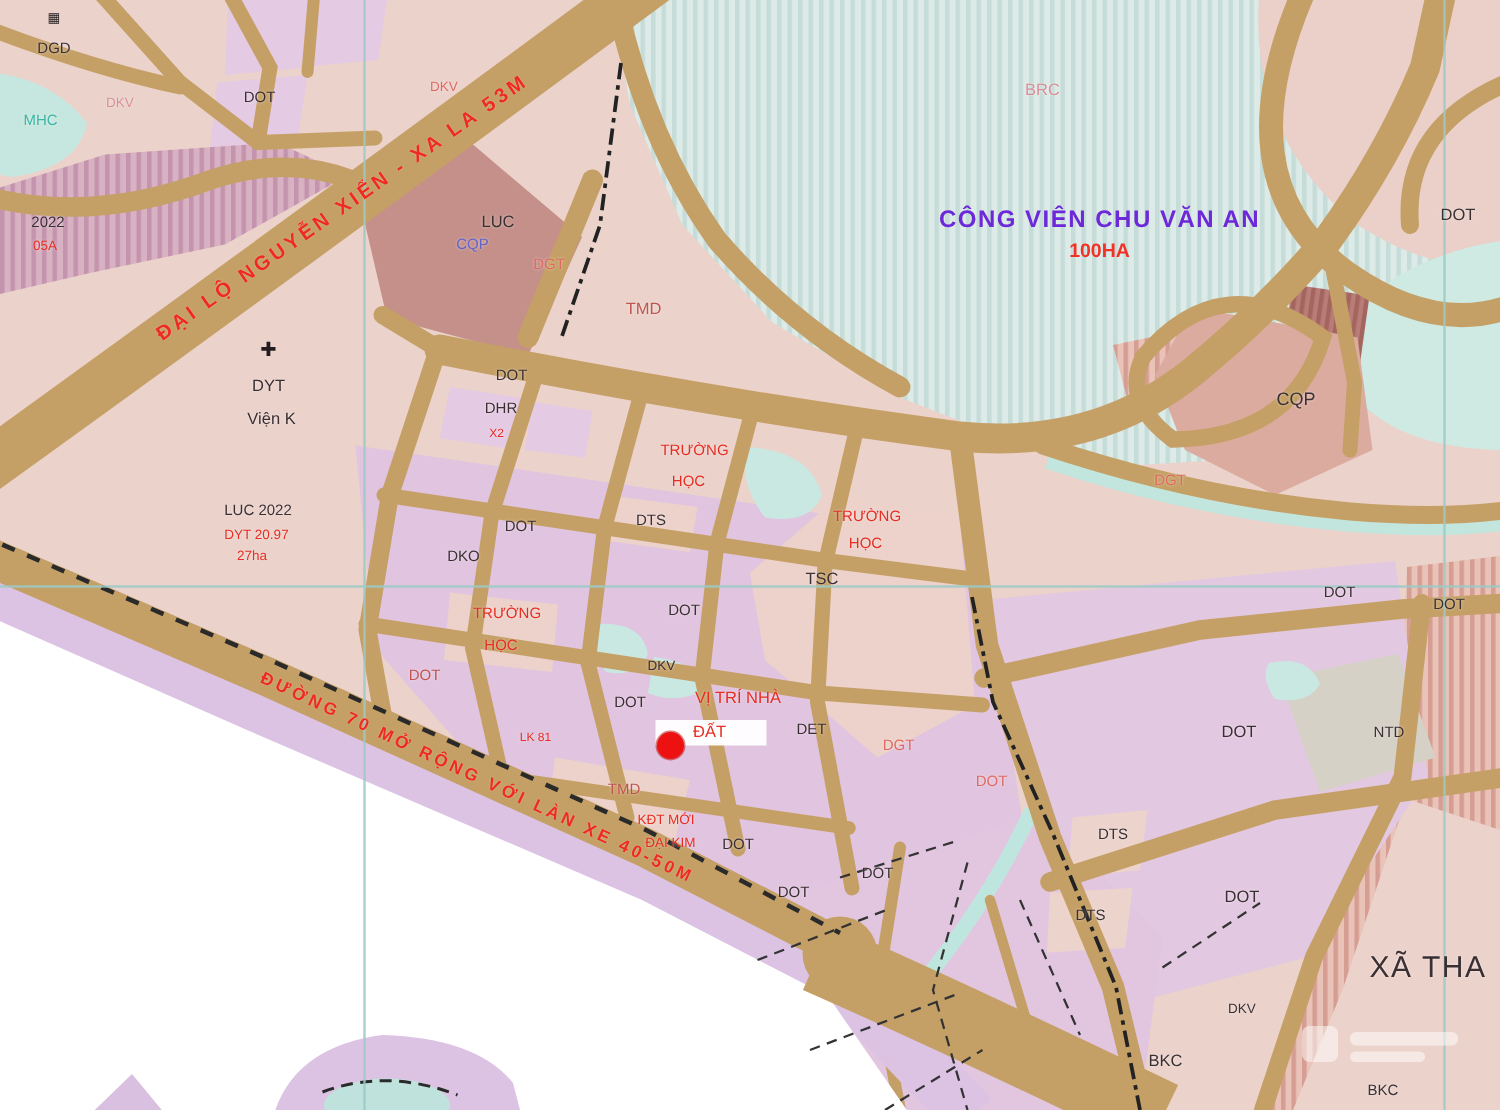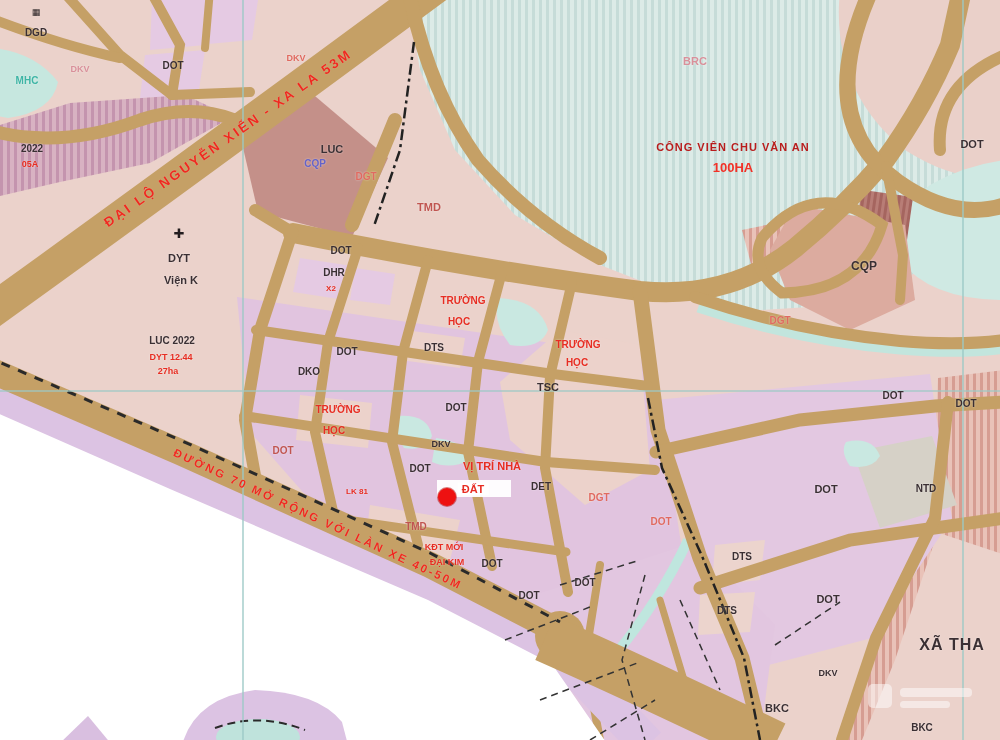--- a/index.html
+++ b/index.html
@@ -1,32 +1,32 @@
 <!DOCTYPE html>
 <html><head>
 <meta charset="utf-8">
 <style>
   html,body{margin:0;padding:0;background:#fff;}
   #stage{position:relative;width:1000px;height:740px;overflow:hidden;
          font-family:"Liberation Sans","DejaVu Sans",sans-serif;background:#ebd2cb;}
   #stage svg{position:absolute;left:0;top:0;}
-  .lb{position:absolute;transform:translate(-50%,-50%);font-weight:700;color:#3a2f33;
+  .lb{position:absolute;transform:translate(-50%,-50%);font-weight:400;color:#3a2f33;
       white-space:nowrap;line-height:1;text-shadow:0 0 2px rgba(255,255,255,.55);z-index:5;}
   .s8{font-size:8px}.s9{font-size:9px}.s10{font-size:10px}.s11{font-size:11px}
-  .s12{font-size:12px}.s16{font-size:16px;letter-spacing:1px}
+  .s12{font-size:12px}.s16{font-size:20px;letter-spacing:1px}
   .c-red{color:#e72d22}.c-red2{color:#e06a60}.c-rose{color:#d9909a}.c-maroon{color:#c05550}
   .c-blue{color:#6463c8}.c-teal{color:#3eb5a5}
   .bgw{background:rgba(255,255,255,.95);padding:1px 4px;border-radius:1px;}
   .roadlbl{position:absolute;font-weight:700;color:#ef2a20;white-space:nowrap;z-index:6;
            text-shadow:0 0 1px rgba(255,255,255,.4);}
   #lbl-road-main{left:228px;top:138px;transform:translate(-50%,-50%) rotate(-35deg);
                  font-size:13.5px;letter-spacing:2.5px;}
   #lbl-road-70{left:318px;top:519px;transform:translate(-50%,-50%) rotate(25deg);
                font-size:11.5px;letter-spacing:2.5px;}
-  #park-title{left:733px;top:147px;font-size:11px;letter-spacing:1px;color:#b91c1c;}
+  #park-title{left:733px;top:147px;font-size:16px;letter-spacing:1px;color:#6d28d9;}
   #park-sub{left:733px;top:167px;font-size:13px;color:#f23127;}
   #park-title,#park-sub{position:absolute;transform:translate(-50%,-50%);font-weight:700;
       white-space:nowrap;z-index:5;}
   .poi{position:absolute;transform:translate(-50%,-50%);color:#221c1e;z-index:5;}
   #watermark{position:absolute;left:862px;top:676px;width:130px;height:52px;z-index:4;opacity:.5}
   #watermark .wm-sq{position:absolute;left:6px;top:8px;width:24px;height:24px;background:#fff;border-radius:5px;}
   #watermark .wm-b1{position:absolute;left:38px;top:12px;width:72px;height:9px;background:#fff;border-radius:4px;}
   #watermark .wm-b2{position:absolute;left:38px;top:25px;width:50px;height:7px;background:#fff;border-radius:4px;}
   .dot-marker{position:absolute;left:447px;top:497px;width:18px;height:18px;border-radius:50%;
       background:#ee1111;transform:translate(-50%,-50%);z-index:7;box-shadow:0 0 0 1px rgba(180,0,0,.5);}
@@ -184,21 +184,21 @@
 <div class="lb s10" style="left:32px;top:149px">2022</div>
 <div class="lb s9 c-red" style="left:30px;top:164px">05A</div>
 <div class="lb s9 c-red2" style="left:296px;top:58px">DKV</div>
 <div class="lb s11" style="left:332px;top:149px">LUC</div>
 <div class="lb s10 c-blue" style="left:315px;top:164px">CQP</div>
 <div class="lb s10 c-red2" style="left:366px;top:177px">DGT</div>
 <div class="lb s11 c-maroon" style="left:429px;top:207px">TMD</div>
 <div class="lb s11" style="left:179px;top:258px">DYT</div>
 <div class="lb s11" style="left:181px;top:280px">Viện K</div>
 <div class="lb s10" style="left:172px;top:341px">LUC 2022</div>
-<div class="lb s9 c-red" style="left:171px;top:357px">DYT 12.44</div>
+<div class="lb s9 c-red" style="left:171px;top:357px">DYT 20.97</div>
 <div class="lb s9 c-red" style="left:168px;top:371px">27ha</div>
 <div class="lb s10" style="left:341px;top:251px">DOT</div>
 <div class="lb s10" style="left:334px;top:273px">DHR</div>
 <div class="lb s8 c-red" style="left:331px;top:289px">X2</div>
 <div class="lb s10 c-red" style="left:463px;top:301px">TRƯỜNG</div>
 <div class="lb s10 c-red" style="left:459px;top:322px">HỌC</div>
 <div class="lb s10" style="left:434px;top:348px">DTS</div>
 <div class="lb s10" style="left:347px;top:352px">DOT</div>
 <div class="lb s10" style="left:309px;top:372px">DKO</div>
 <div class="lb s10 c-red" style="left:338px;top:410px">TRƯỜNG</div>

